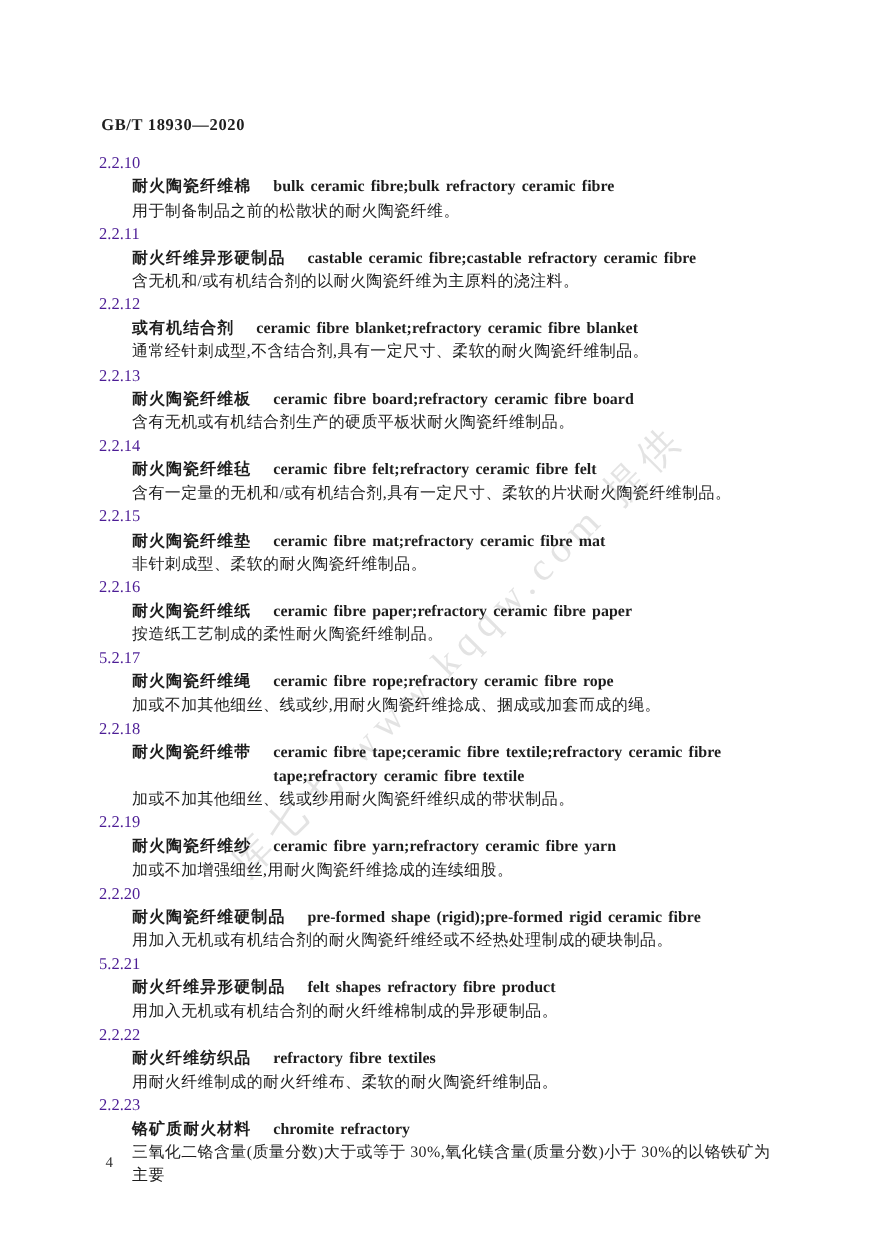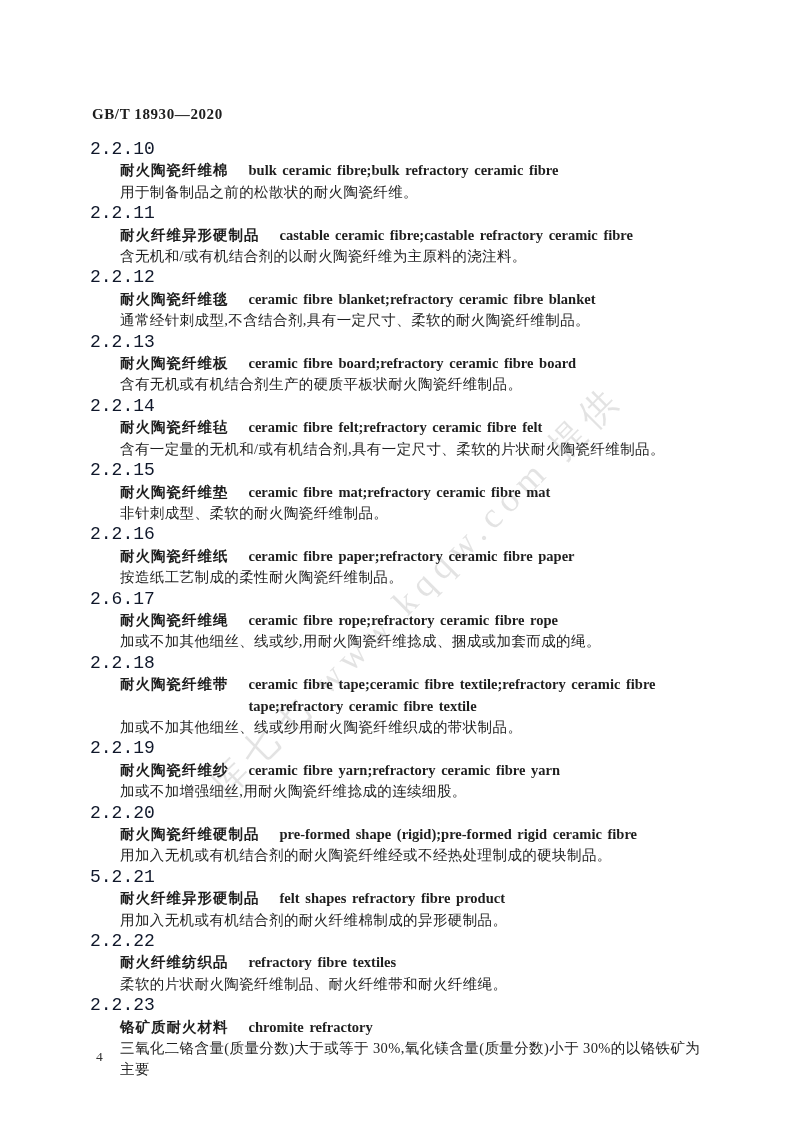--- a/index.html
+++ b/index.html
@@ -16,23 +16,23 @@
     position:absolute; left:92px; top:83px;
     font-size:15px; font-weight:bold;
     letter-spacing:0.6px;
     font-family:"Liberation Serif", serif;
   }
   .content {
     position:absolute; left:90px; top:116px; width:624px;
   }
   .section { margin:0; }
   .sec-num {
-    font-family:Liberation Mono, monospace;
-    font-size:18px; line-height:21.4px;
-    color:#0f172a;
+    font-family:Liberation Serif, serif;
+    font-size:15px; line-height:21.4px;
+    color:#4c1d95;
   }
   .term-row {
     display:flex; align-items:flex-start;
     padding-left:30px; line-height:21.4px;
   }
   .term-cn {
     font-weight:bold; font-size:14.5px;
     white-space:nowrap; margin-right:20px;
     letter-spacing:1px;
   }
@@ -84,21 +84,21 @@
       <div class="term-row">
         <span class="term-cn">耐火纤维异形硬制品</span>
         <span class="term-en">castable ceramic fibre;castable refractory ceramic fibre</span>
       </div>
       <div class="definition">含无机和/或有机结合剂的以耐火陶瓷纤维为主原料的浇注料。</div>
     </div>
 
     <div class="section">
       <div class="sec-num">2.2.12</div>
       <div class="term-row">
-        <span class="term-cn">耐火陶瓷纤维毯</span>
+        <span class="term-cn">或有机结合剂</span>
         <span class="term-en">ceramic fibre blanket;refractory ceramic fibre blanket</span>
       </div>
       <div class="definition">通常经针刺成型,不含结合剂,具有一定尺寸、柔软的耐火陶瓷纤维制品。</div>
     </div>
 
     <div class="section">
       <div class="sec-num">2.2.13</div>
       <div class="term-row">
         <span class="term-cn">耐火陶瓷纤维板</span>
         <span class="term-en">ceramic fibre board;refractory ceramic fibre board</span>
@@ -127,21 +127,21 @@
     <div class="section">
       <div class="sec-num">2.2.16</div>
       <div class="term-row">
         <span class="term-cn">耐火陶瓷纤维纸</span>
         <span class="term-en">ceramic fibre paper;refractory ceramic fibre paper</span>
       </div>
       <div class="definition">按造纸工艺制成的柔性耐火陶瓷纤维制品。</div>
     </div>
 
     <div class="section">
-      <div class="sec-num">2.6.17</div>
+      <div class="sec-num">5.2.17</div>
       <div class="term-row">
         <span class="term-cn">耐火陶瓷纤维绳</span>
         <span class="term-en">ceramic fibre rope;refractory ceramic fibre rope</span>
       </div>
       <div class="definition">加或不加其他细丝、线或纱,用耐火陶瓷纤维捻成、捆成或加套而成的绳。</div>
     </div>
 
     <div class="section">
       <div class="sec-num">2.2.18</div>
       <div class="term-row">
@@ -177,21 +177,21 @@
       </div>
       <div class="definition">用加入无机或有机结合剂的耐火纤维棉制成的异形硬制品。</div>
     </div>
 
     <div class="section">
       <div class="sec-num">2.2.22</div>
       <div class="term-row">
         <span class="term-cn">耐火纤维纺织品</span>
         <span class="term-en">refractory fibre textiles</span>
       </div>
-      <div class="definition">柔软的片状耐火陶瓷纤维制品、耐火纤维带和耐火纤维绳。</div>
+      <div class="definition">用耐火纤维制成的耐火纤维布、柔软的耐火陶瓷纤维制品。</div>
     </div>
 
     <div class="section">
       <div class="sec-num">2.2.23</div>
       <div class="term-row">
         <span class="term-cn">铬矿质耐火材料</span>
         <span class="term-en">chromite refractory</span>
       </div>
       <div class="definition">三氧化二铬含量(质量分数)大于或等于 30%,氧化镁含量(质量分数)小于 30%的以铬铁矿为主要</div>
     </div>

